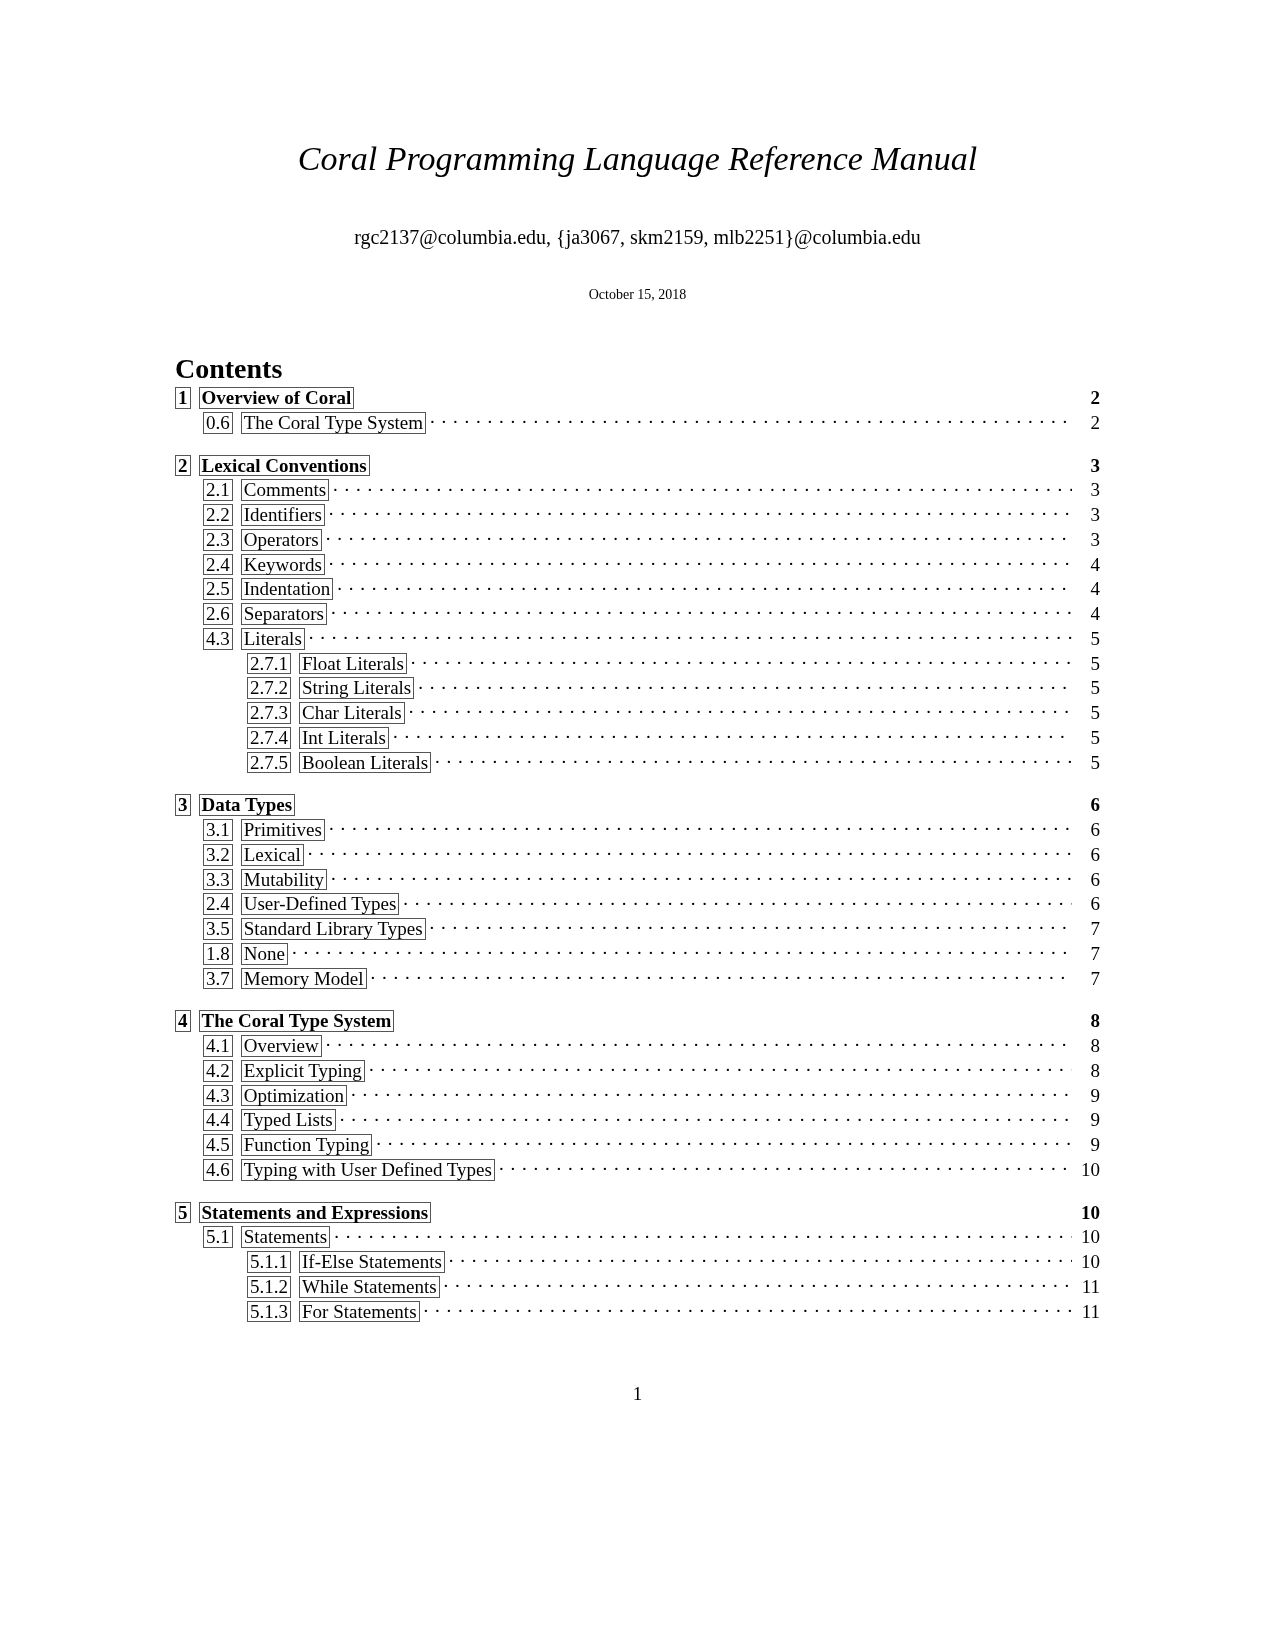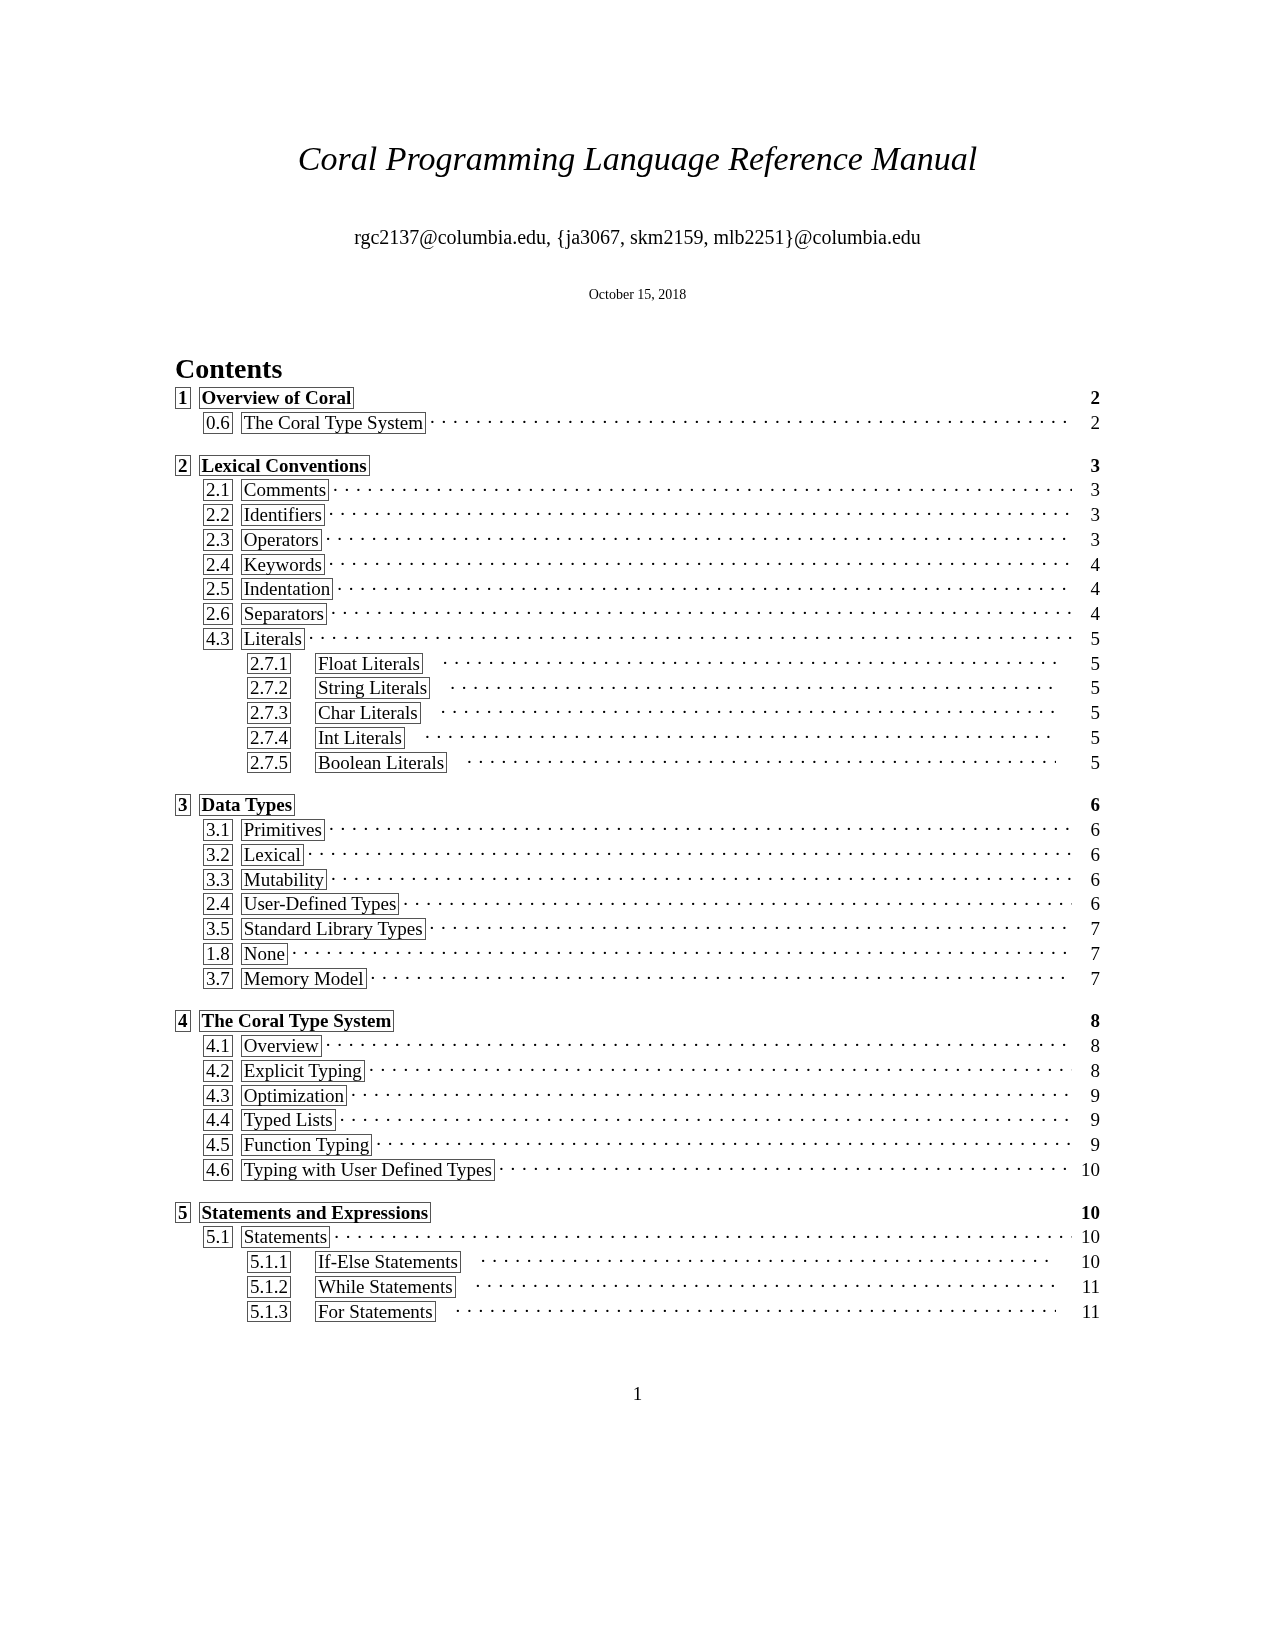--- a/index.html
+++ b/index.html
@@ -79,21 +79,21 @@
     text-align: right;
     min-width: 24px;
   }
   .row-section {
     font-weight: bold;
   }
   .row-section .toc-dots::after {
     content: "";
   }
   .indent-1 { padding-left: 28px; }
-  .indent-2 { padding-left: 72px; gap: 16px; }
+  .indent-2 { padding-left: 72px; }
   .link {
     border: 1px solid #555;
     padding: 0 2px;
     display: inline-block;
     line-height: 1.05;
   }
   .page-number {
     text-align: center;
     font-size: 19px;
     margin-top: 60px;

